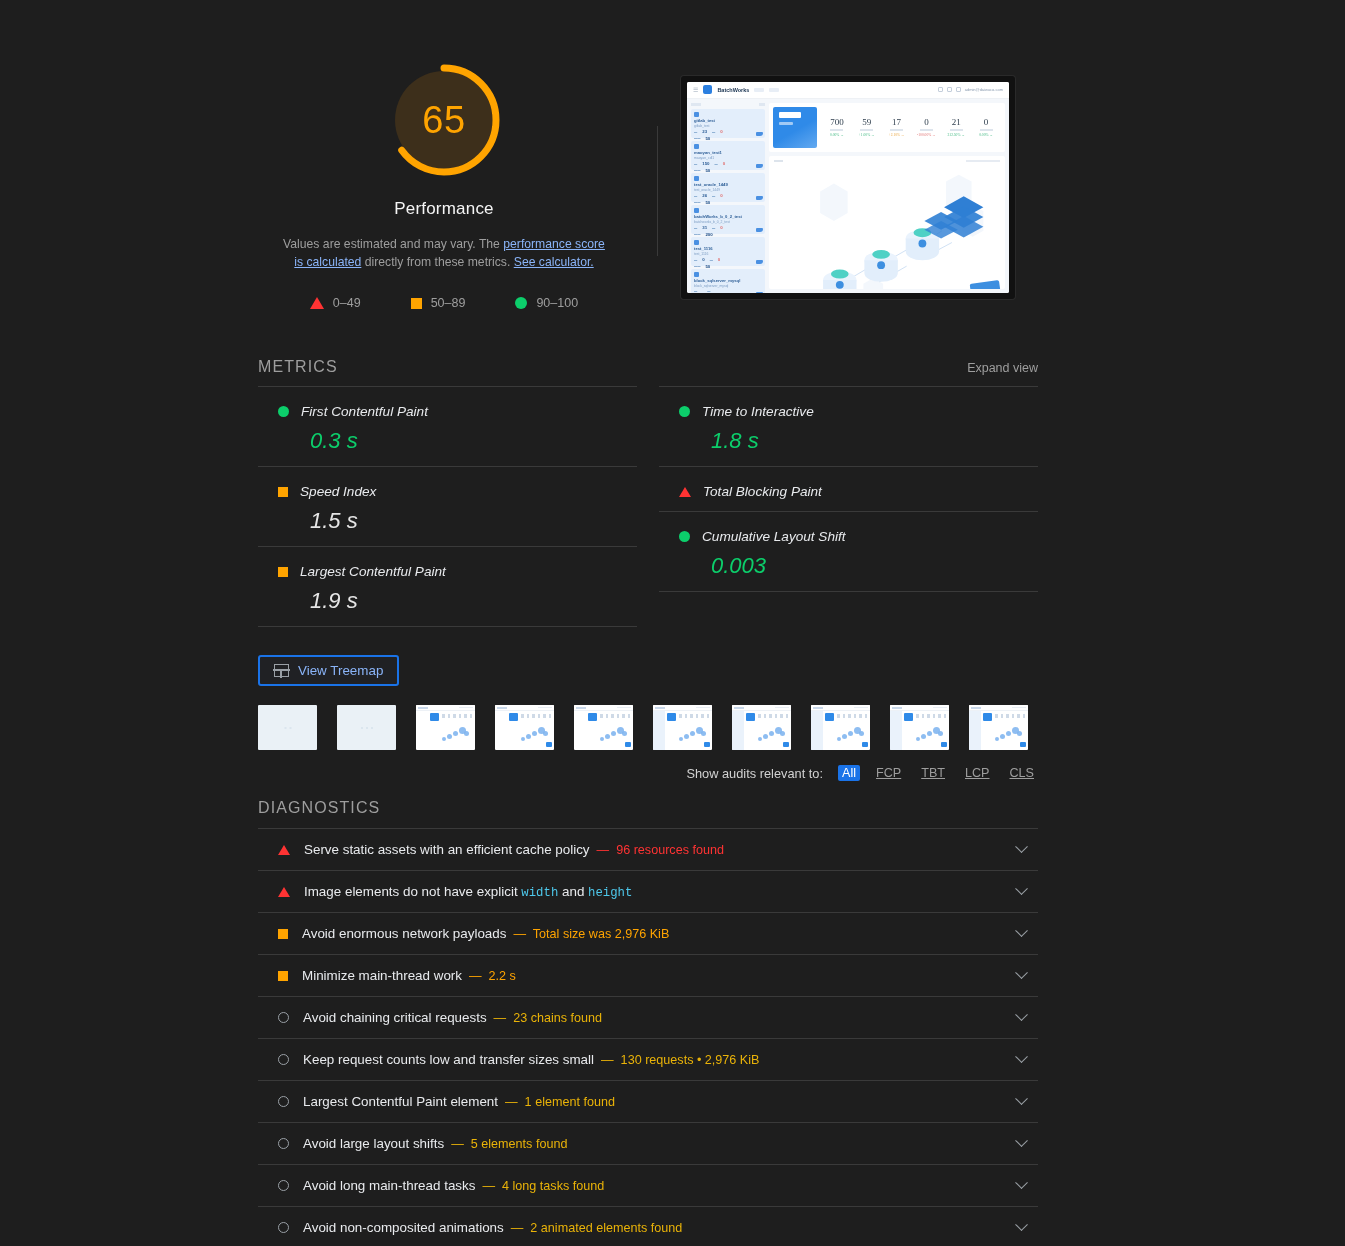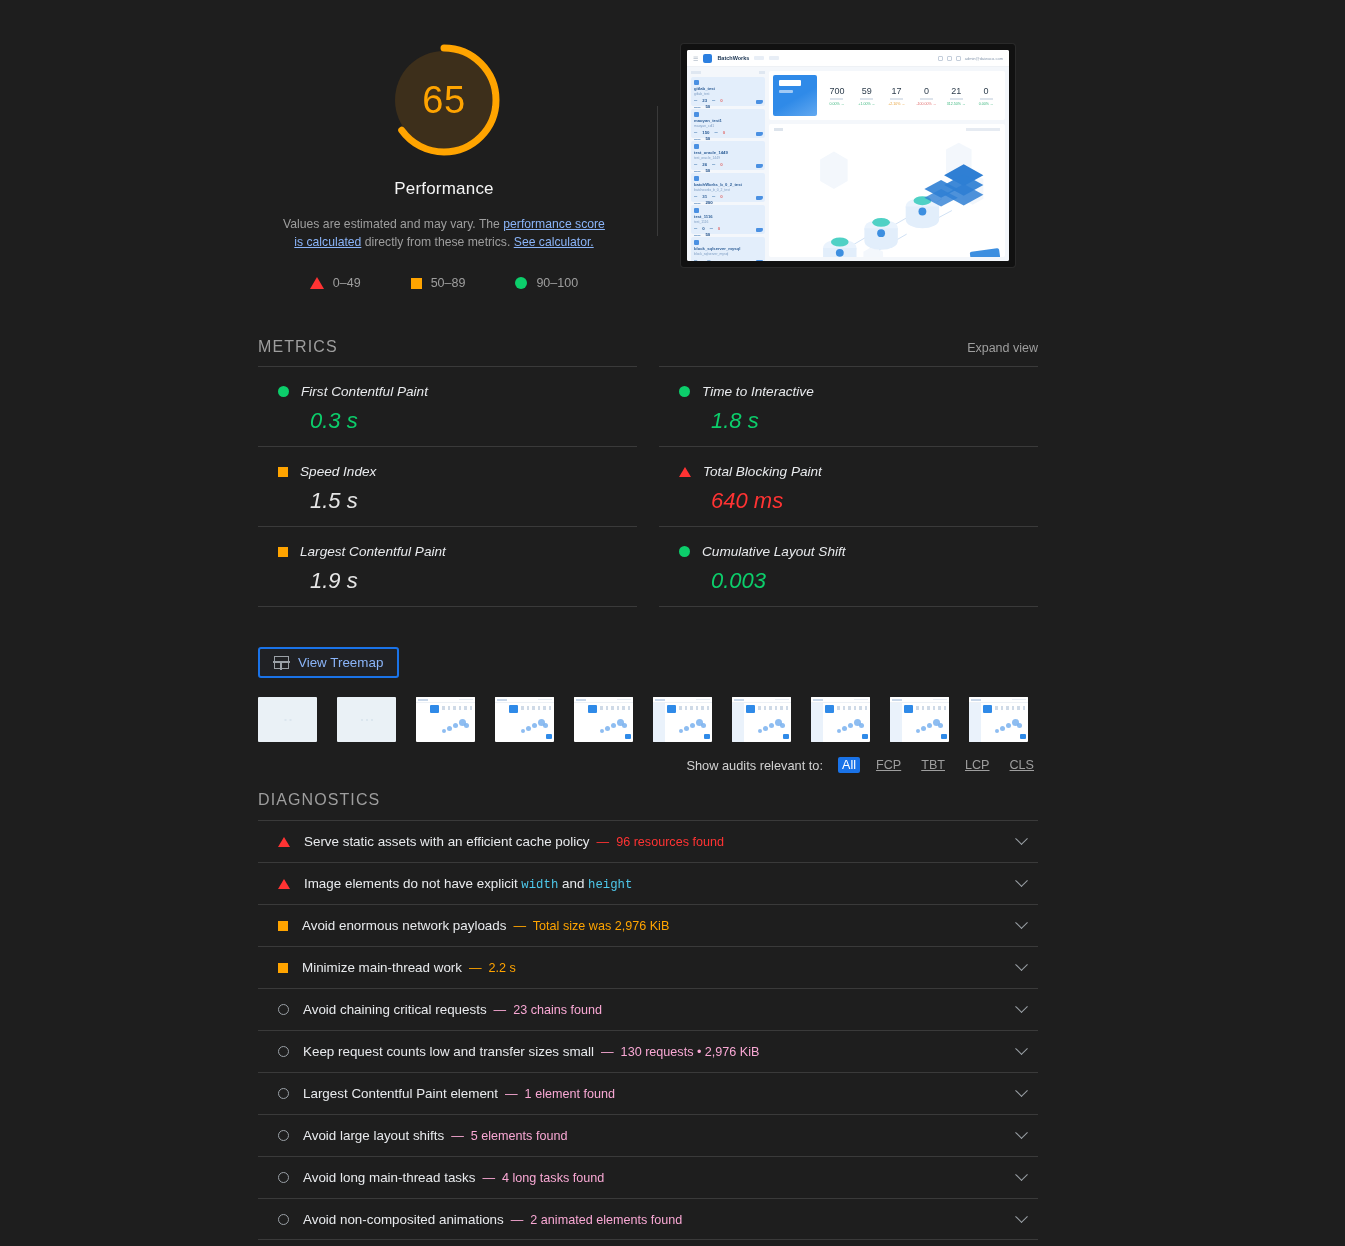--- a/index.html
+++ b/index.html
@@ -6,21 +6,21 @@
   html, body {
     width: 1345px; height: 1246px;
     background: #1e1e1e;
     font-family: "Liberation Sans", sans-serif;
     -webkit-font-smoothing: antialiased;
   }
   .report { width: 1345px; height: 1246px; position: relative; }
   .inner { position: absolute; left: 258px; top: 0; width: 780px; }
 
   
-  .hero { display: flex; align-items: flex-start; padding-top: 20px; }
+  .hero { display: flex; align-items: center; padding-top: 40px; }
   .gauge-col { width: 372px; display: flex; flex-direction: column; align-items: center; }
   .gauge-wrap { position: relative; width: 116px; height: 116px; margin-top: 22px; }
   .gauge-wrap svg { display: block; transform: rotate(-90deg); }
   .gauge-num {
     position: absolute; inset: 0; display: flex; align-items: center; justify-content: center;
     font-size: 38px; color: #ffa400; letter-spacing: .5px;
   }
   .gauge-title { margin-top: 21px; font-size: 17px; color: #f5f5f5; letter-spacing: .2px; }
   .gauge-desc {
     margin-top: 16px; width: 330px; text-align: center;
@@ -60,21 +60,21 @@
   .sb-ctag { width: 5px; height: 5px; background: #4a90e2; border-radius: 1px; }
   .sb-cname { font-size: 4.2px; color: #2c5d96; font-weight: bold; margin-top: 1px; }
   .sb-csub { font-size: 3.4px; color: #7e9ec4; margin-top: 1px; }
   .sb-crow { display: flex; gap: 5px; margin-top: 1.5px; align-items: center; }
   .sb-ck { font-size: 3.2px; color: #8fb0d4; }
   .sb-cv { font-size: 4.4px; color: #2c5d96; font-weight: bold; }
   .sb-cv.red { color: #e06c6c; }
   .sb-cv.dk { color: #1f4e87; }
   .sb-ccorner { position: absolute; right: 2px; bottom: 2px; width: 7px; height: 4px; background: #4a90e2; border-radius: 1px 1px 3px 1px; }
   .sb-main { flex: 1; display: flex; flex-direction: column; gap: 4px; }
-  .sb-stats { background: #fff; border-radius: 2px; padding: 4px; display: flex; align-items: center; gap: 5px; height: 49px; }
+  .sb-stats { background: #fff; border-radius: 2px; padding: 4px; display: flex; align-items: center; gap: 5px; height: 49px; font-family: Liberation Serif, serif; }
   .sb-thumb { width: 44px; height: 100%; background: linear-gradient(150deg,#2f8ae8 0%,#2f8ae8 55%,#63a9f0 100%); border-radius: 2px; position: relative; }
   .sb-thumb:before { content:""; position:absolute; left:6px; top:5px; width:22px; height:6px; background:#fff; border-radius:1px; }
   .sb-thumb:after { content:""; position:absolute; left:6px; top:15px; width:14px; height:3px; background:rgba(255,255,255,.55); border-radius:1px; }
   .sb-stat { flex: 1; text-align: center; }
   .sb-sv { font-size: 9px; color: #31404f; font-weight: 500; }
   .sb-sl { width: 13px; height: 2px; background: #dde4ec; margin: 2px auto 0; }
   .sb-sd { font-size: 3.6px; margin-top: 2px; }
   .sb-chart { flex: 1; background: #fff; border-radius: 2px; position: relative; overflow: hidden; }
   .sb-clabel { position: absolute; left: 5px; top: 4px; width: 9px; height: 2.5px; background: #dde4ec; }
   .iso { position: absolute; inset: 0; }
@@ -98,21 +98,21 @@
   .v-orange { color: #e5e5e5; }
   .v-red { color: #f33; }
   .metric.last { border-bottom: 1px solid #3a3a3a; }
 
   .tri-s { width: 0; height: 0; border-left: 6px solid transparent; border-right: 6px solid transparent; border-bottom: 10px solid #f33; }
   .sq-s  { width: 10px; height: 10px; background: #ffa400; }
   .cir-s { width: 11px; height: 11px; border-radius: 50%; background: #0cce6b; }
 
   
   .treemap-btn {
-    margin-top: 40px; display: inline-flex; align-items: center; gap: 9px;
+    margin-top: 28px; display: inline-flex; align-items: center; gap: 9px;
     height: 31px; padding: 0 14px; background: #202124;
     border: 2px solid #1a73e8; border-radius: 3px;
     color: #8ab4f8; font-size: 13.4px; cursor: pointer;
   }
   .tm-icon { width: 15px; height: 13px; border: 1.6px solid #9aa0a6; position: relative; }
   .tm-icon:before { content: ""; position: absolute; left: -1.6px; right: -1.6px; top: 4px; height: 1.6px; background: #9aa0a6; }
   .tm-icon:after { content: ""; position: absolute; top: 4px; bottom: -1.6px; left: 5.2px; width: 1.6px; background: #9aa0a6; }
 
   
   .filmstrip { margin-top: 19px; display: flex; gap: 20px; }
@@ -145,21 +145,21 @@
   .diag-list { margin-top: 11px; }
   .diag {
     border-top: 1px solid #3a3a3a; height: 42px;
     display: flex; align-items: center; gap: 14px; padding: 0 12px 0 20px; cursor: pointer;
   }
   .diag.last { border-bottom: 1px solid #3a3a3a; }
   .diag-text { flex: 1; font-size: 13.4px; color: #e8eaed; display: flex; align-items: baseline; gap: 7px; }
   .diag-sub { font-size: 12.6px; }
   .s-red { color: #f33; }
   .s-orange { color: #ffa400; }
-  .s-gray { color: #f9a8d4; }
+  .s-gray { color: #eab308; }
   code { font-family: "Liberation Mono", monospace; font-size: 12.3px; color: #4ec9ec; }
   .ring { width: 11px; height: 11px; border-radius: 50%; border: 1.6px solid #9aa0a6; }
   .chev { width: 9px; height: 9px; border-right: 1.7px solid #9aa0a6; border-bottom: 1.7px solid #9aa0a6; transform: rotate(45deg) translate(-2px,-2px); }
 </style>
 </head>
 <body>
 
 <div class="report">
  <div class="inner">
 
@@ -436,21 +436,20 @@
               <span class="cir-s"></span>
               <span class="metric-name">Time to Interactive</span>
             </div>
             <div class="metric-val v-green">1.8 s</div>
           </div>
           <div class="metric">
             <div class="metric-head">
               <span class="tri-s"></span>
               <span class="metric-name">Total Blocking Paint</span>
             </div>
-            <div class="metric-val v-red">640 ms</div>
           </div>
           <div class="metric last">
             <div class="metric-head">
               <span class="cir-s"></span>
               <span class="metric-name">Cumulative Layout Shift</span>
             </div>
             <div class="metric-val v-green">0.003</div>
           </div>
         </div>
   </div>

